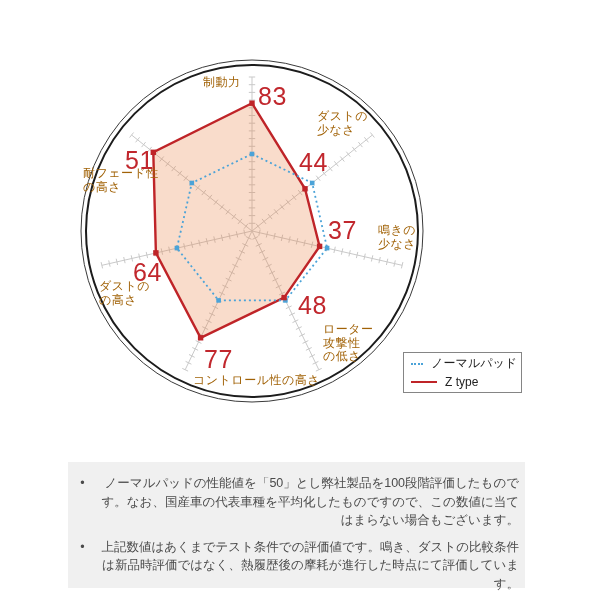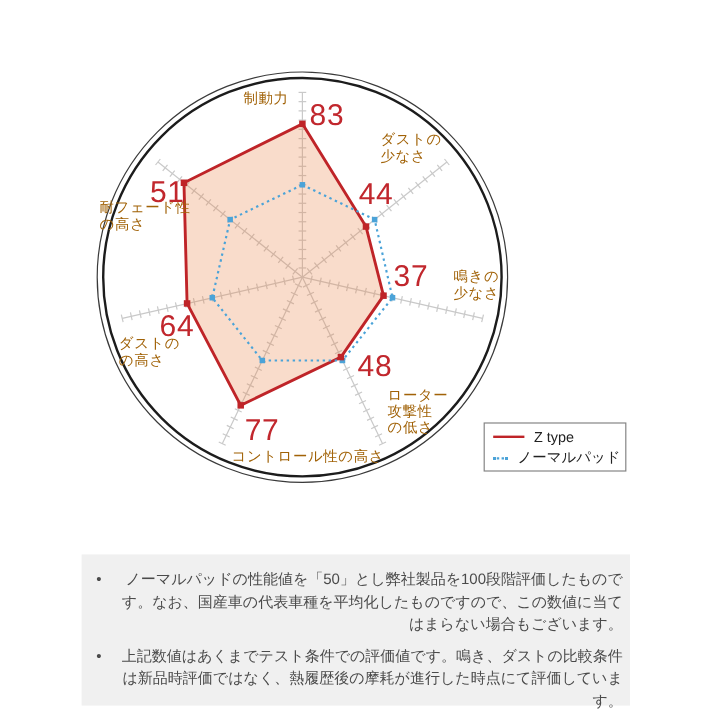--- a/index.html
+++ b/index.html
@@ -225,26 +225,26 @@
   <div class="value-label" style="left:258px;top:89px">83</div>
   <div class="value-label" style="left:299px;top:155px">44</div>
   <div class="value-label" style="left:328px;top:223px">37</div>
   <div class="value-label" style="left:298px;top:298px">48</div>
   <div class="value-label" style="left:204px;top:352px">77</div>
   <div class="value-label" style="left:133px;top:265px">64</div>
   <div class="value-label" style="left:125px;top:153px">51</div>
 
   <div class="legend">
     <div class="legend-row">
+      <span class="swatch dotted" style="border-top-color: rgb(75, 163, 216);"></span>
+      <span class="legend-text">ノーマルパッド</span>
+    </div>
+    <div class="legend-row">
       <span class="swatch solid" style="border-top-color: rgb(191, 36, 40);"></span>
       <span class="legend-text">Z type</span>
-    </div>
-    <div class="legend-row">
-      <span class="swatch dotted" style="border-top-color: rgb(75, 163, 216);"></span>
-      <span class="legend-text">ノーマルパッド</span>
     </div>
   </div>
 
   <div class="notes">
     <div class="note-item">
       <span class="bullet">•</span>
       <span class="note-text">ノーマルパッドの性能値を「50」とし弊社製品を100段階評価したものです。なお、国産車の代表車種を平均化したものですので、この数値に当てはまらない場合もございます。</span>
     </div>
     <div class="note-item">
       <span class="bullet">•</span>

